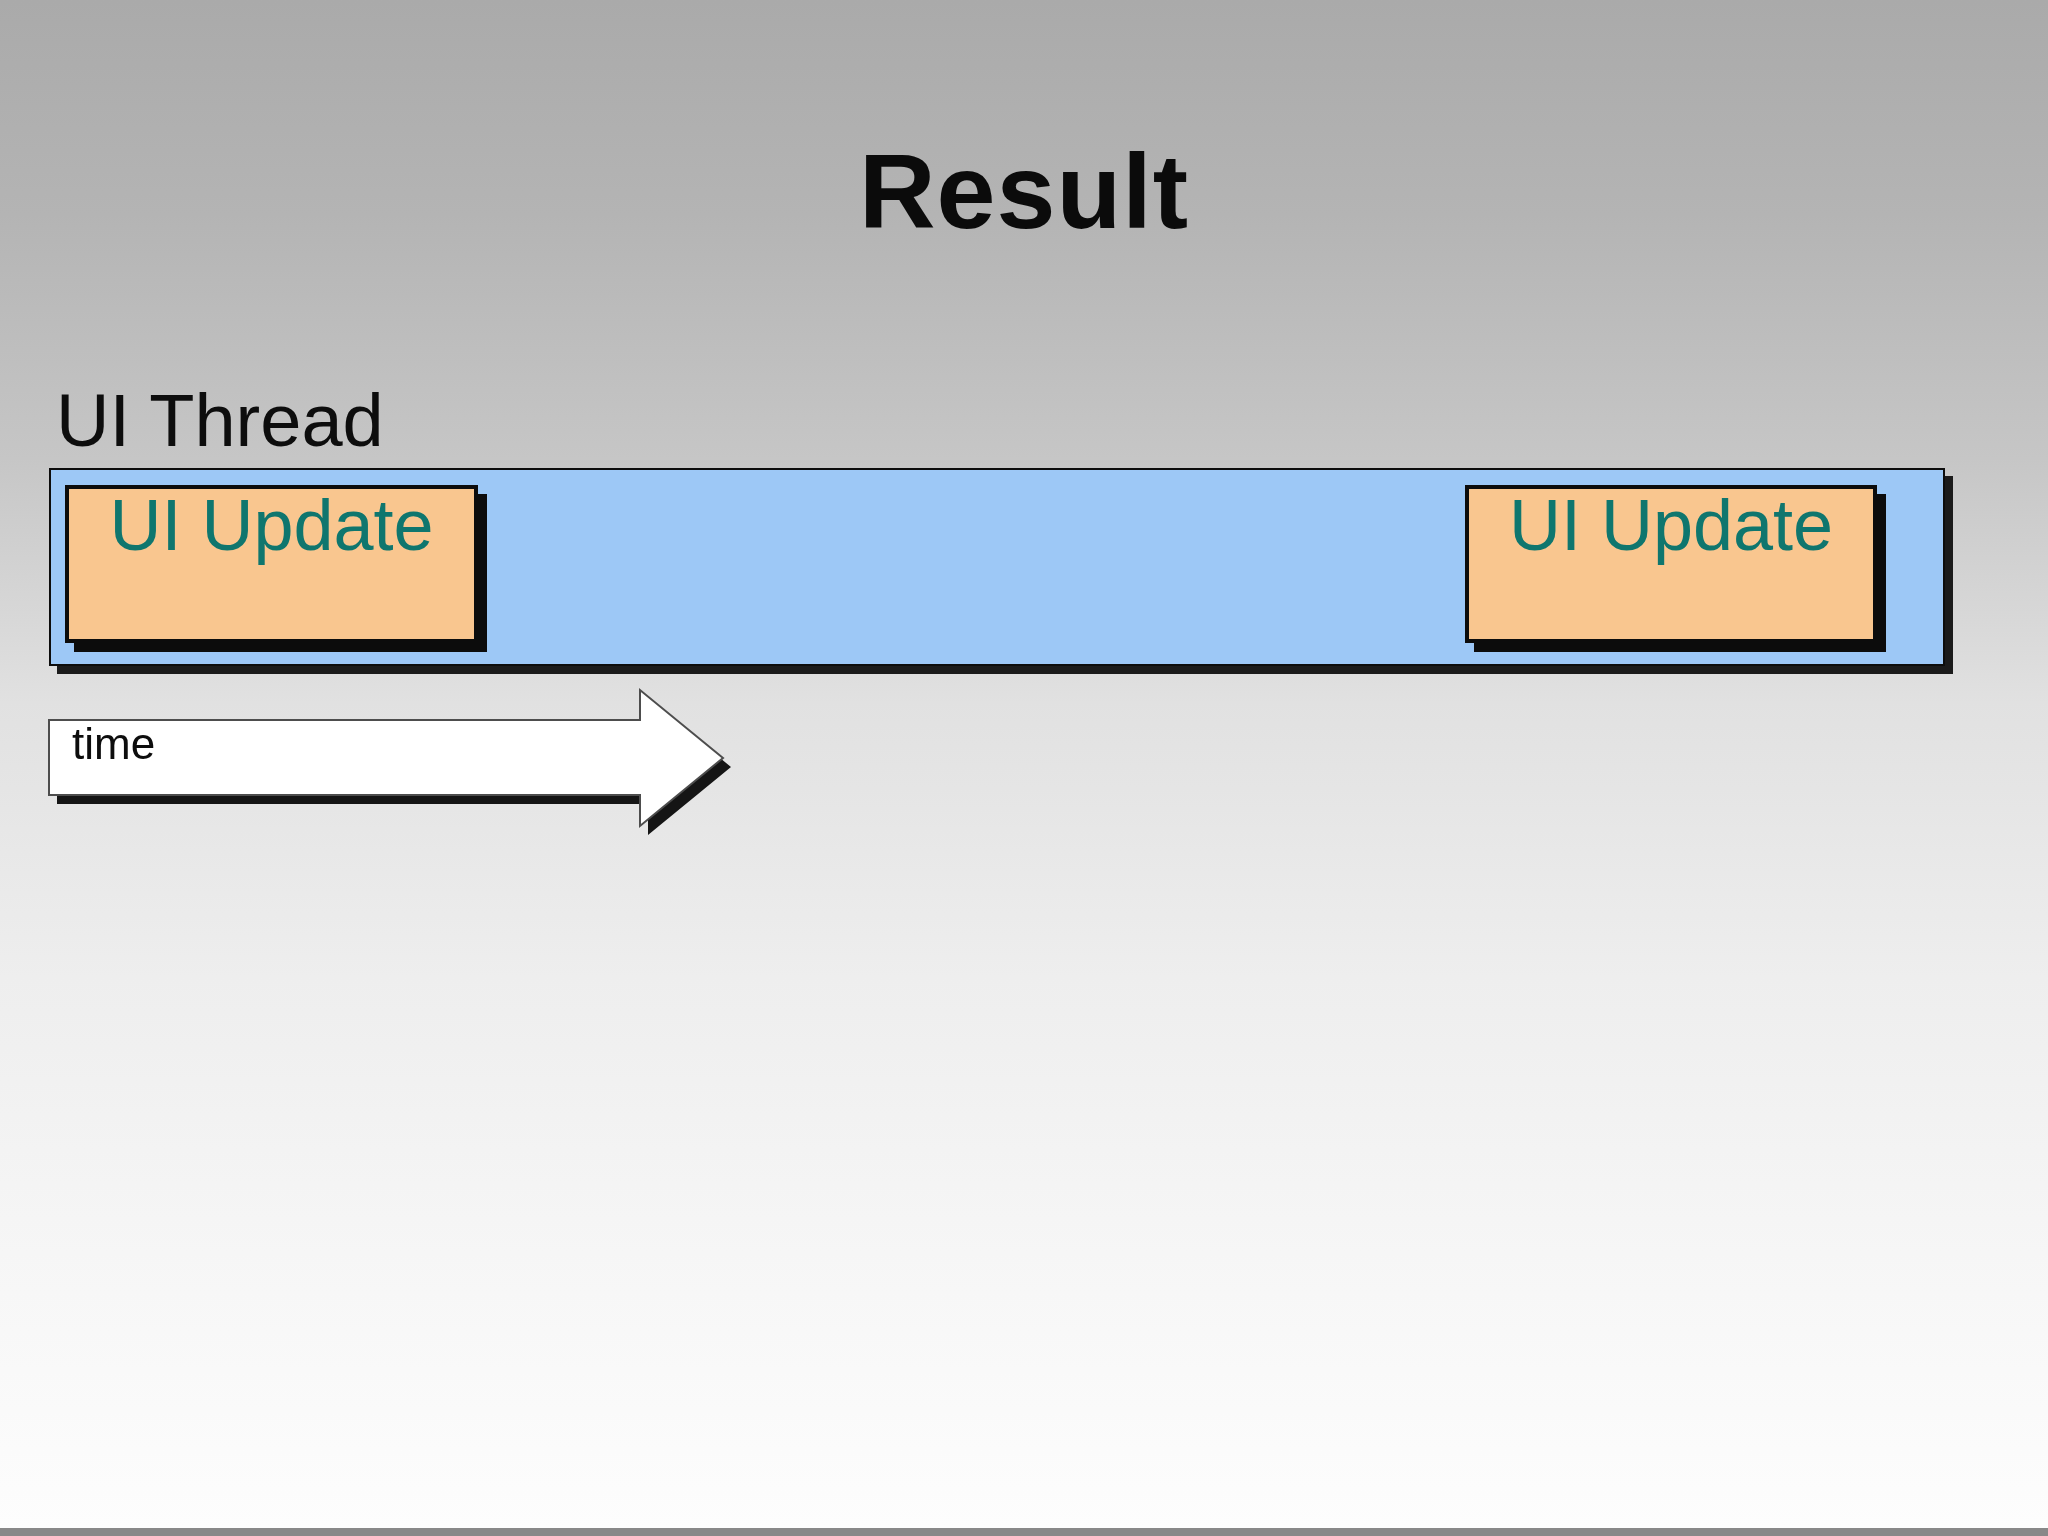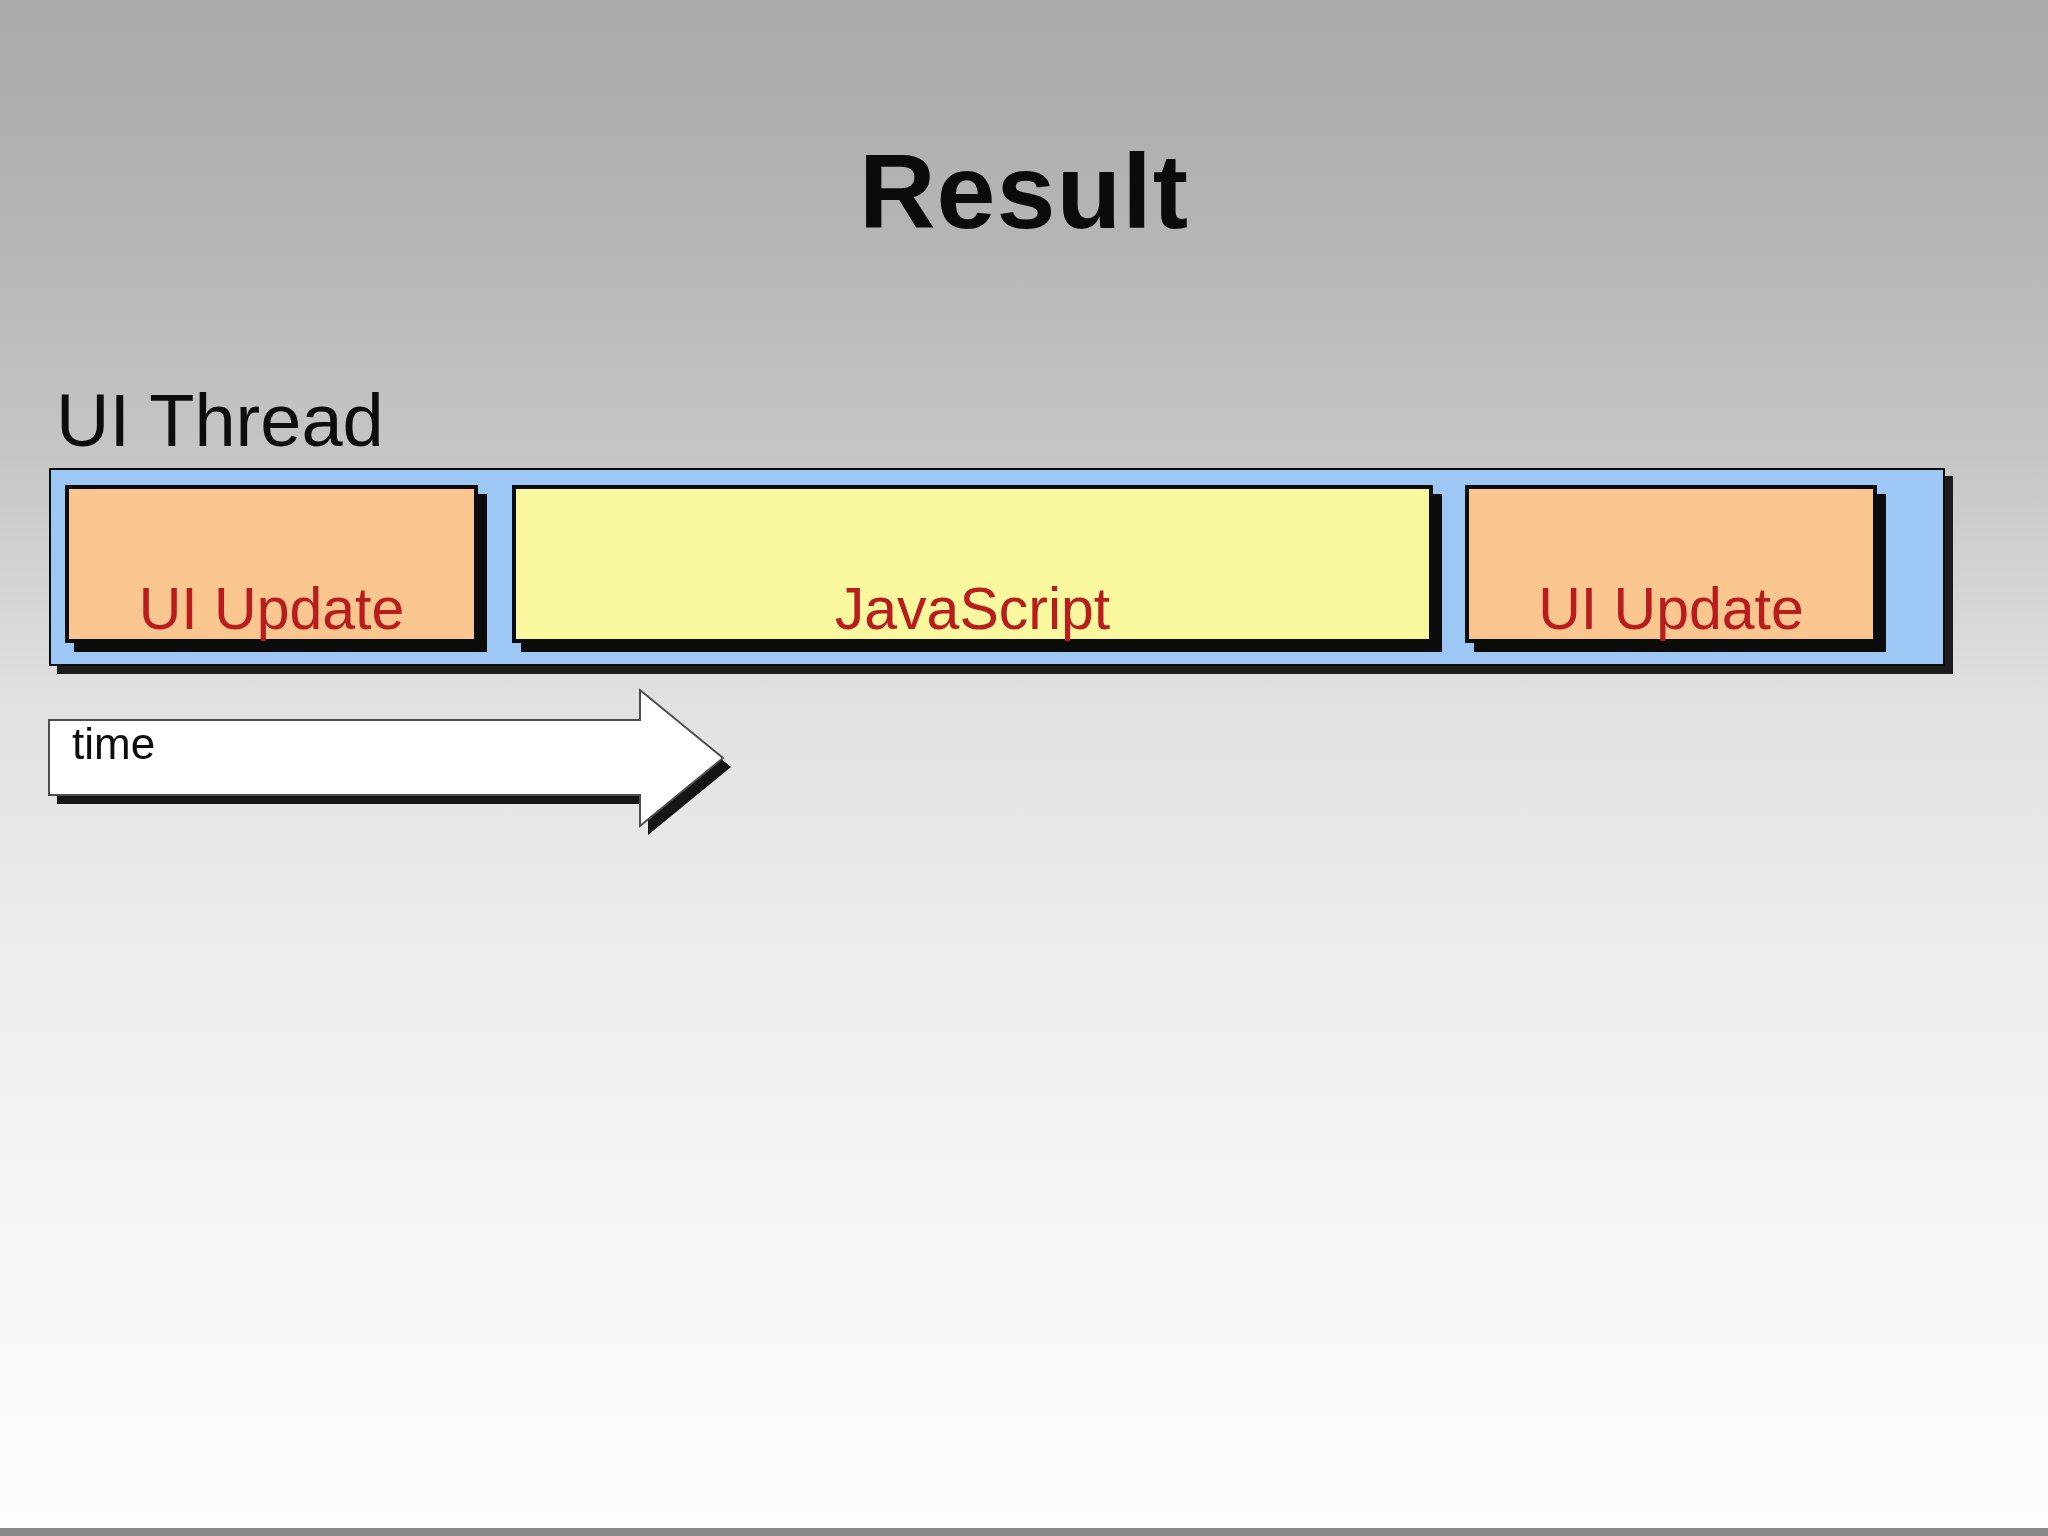--- a/index.html
+++ b/index.html
@@ -56,25 +56,25 @@
     box-shadow: 8px 8px 0 #1b1b1b;
   }
   .seg {
     position: absolute;
     top: 485px;
     height: 158px;
     box-sizing: border-box;
     border: 4px solid #0c0c0c;
     box-shadow: 9px 9px 0 #0c0c0c;
     display: flex;
-    align-items: flex-end;
+    align-items: flex-start;
     justify-content: center;
-    font-size: 59px;
+    font-size: 72px;
     line-height: 1;
-    color: #b91c1c;
+    color: #0f766e;
   }
   .seg-orange { background: #f9c68f; }
   .seg-yellow { background: #faf89e; }
   .seg1 { left: 65px;   width: 413px; }
   .seg2 { left: 512px;  width: 921px; }
   .seg3 { left: 1465px; width: 412px; }
   .time-arrow-svg {
     position: absolute;
     left: 40px;
     top: 680px;
@@ -98,23 +98,20 @@
   <div class="slide-title">Result</div>
 
   <div class="thread-label">UI Thread</div>
 
   <div class="track"></div>
 
   <div class="seg seg1 seg-orange">
     <span>UI Update</span>
   </div>
 
-  <div class="seg seg2 seg-yellow">
-    <span>JavaScript</span>
-  </div>
 
   <div class="seg seg3 seg-orange">
     <span>UI Update</span>
   </div>
 
   <svg class="time-arrow-svg" viewBox="0 0 700 260" xmlns="http://www.w3.org/2000/svg">
     <polygon points="17,49 608,49 608,19 691,87 608,155 608,124 17,124" fill="#151515"></polygon>
     <polygon points="9,40 600,40 600,10 683,78 600,146 600,115 9,115" fill="#ffffff" stroke="#4d4d4d" stroke-width="2"></polygon>
   </svg>
 

